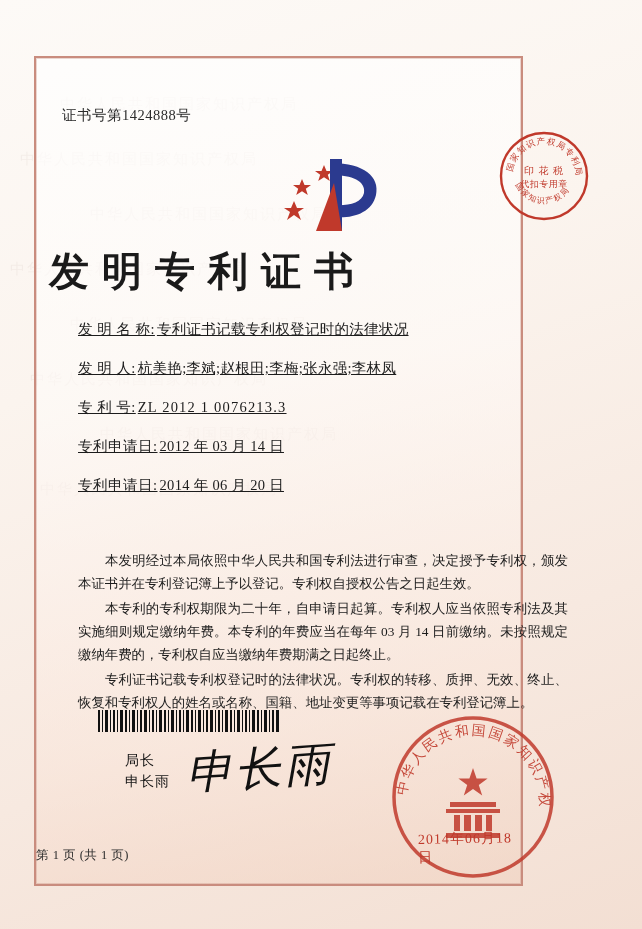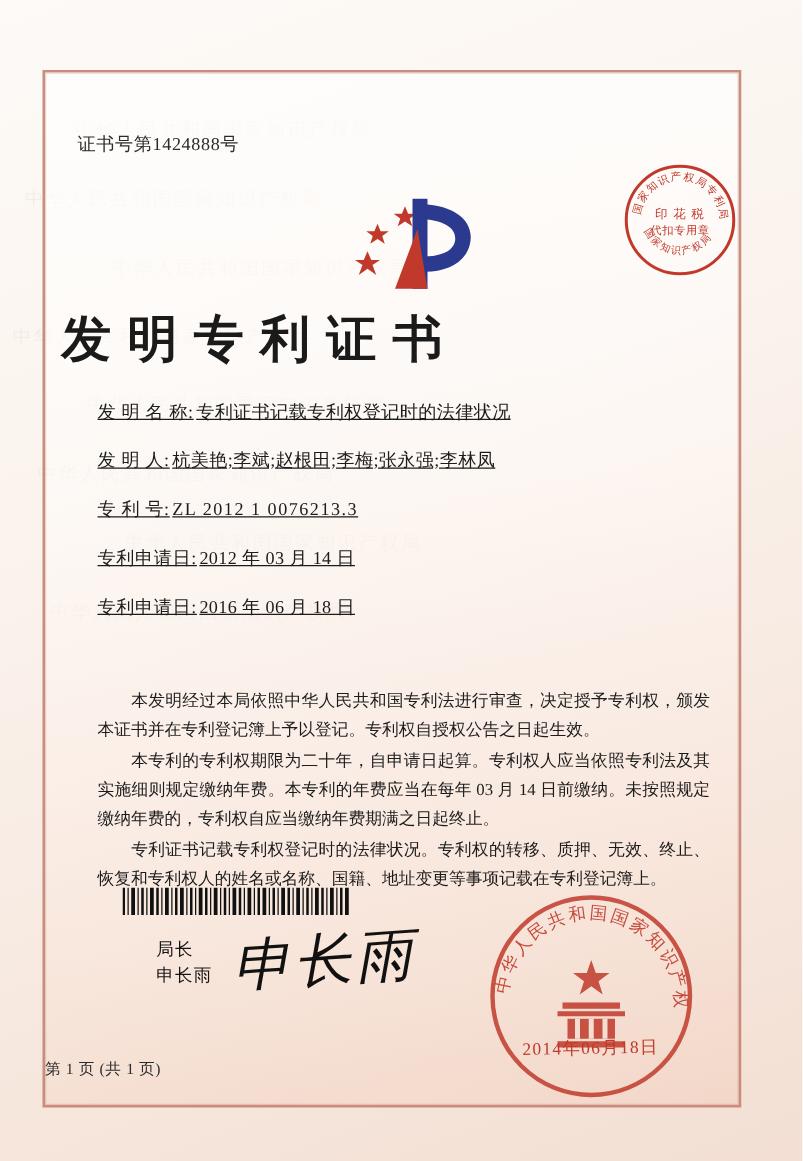--- a/index.html
+++ b/index.html
@@ -36,21 +36,21 @@
     font-size: 15px;
     letter-spacing: 2px;
     white-space: nowrap;
     font-family: "Liberation Serif", serif;
   }
 
   .certificate {
     position: absolute;
     left: 34px;
     top: 56px;
-    width: 559px;
+    width: 489px;
     height: 830px;
     border: 2px solid #c98c7e;
     box-sizing: border-box;
     background: linear-gradient(170deg, rgba(255,255,255,0.72) 0%, rgba(255,252,250,0.55) 40%, rgba(250,228,216,0.45) 78%, rgba(240,208,190,0.55) 100%);
     box-shadow: inset 0 0 0 1px rgba(201,140,126,0.35);
   }
 
   .cert-inner {
     position: absolute;
     inset: 0;
@@ -267,21 +267,21 @@
         <div class="field-row">
           <span class="field-label">专    利    号:</span>
           <span class="field-value mono">ZL 2012 1 0076213.3</span>
         </div>
         <div class="field-row">
           <span class="field-label">专利申请日:</span>
           <span class="field-value">2012 年 03 月 14 日</span>
         </div>
         <div class="field-row">
           <span class="field-label">专利申请日:</span>
-          <span class="field-value">2016 年 06 月 18 日</span>
+          <span class="field-value">2014 年 06 月 20 日</span>
         </div>
       </div>
 
       <div class="body-text">
         <p>本发明经过本局依照中华人民共和国专利法进行审查，决定授予专利权，颁发本证书并在专利登记簿上予以登记。专利权自授权公告之日起生效。</p>
         <p>本专利的专利权期限为二十年，自申请日起算。专利权人应当依照专利法及其实施细则规定缴纳年费。本专利的年费应当在每年 03 月 14 日前缴纳。未按照规定缴纳年费的，专利权自应当缴纳年费期满之日起终止。</p>
         <p>专利证书记载专利权登记时的法律状况。专利权的转移、质押、无效、终止、恢复和专利权人的姓名或名称、国籍、地址变更等事项记载在专利登记簿上。</p>
       </div>
 
       <div class="barcode">

